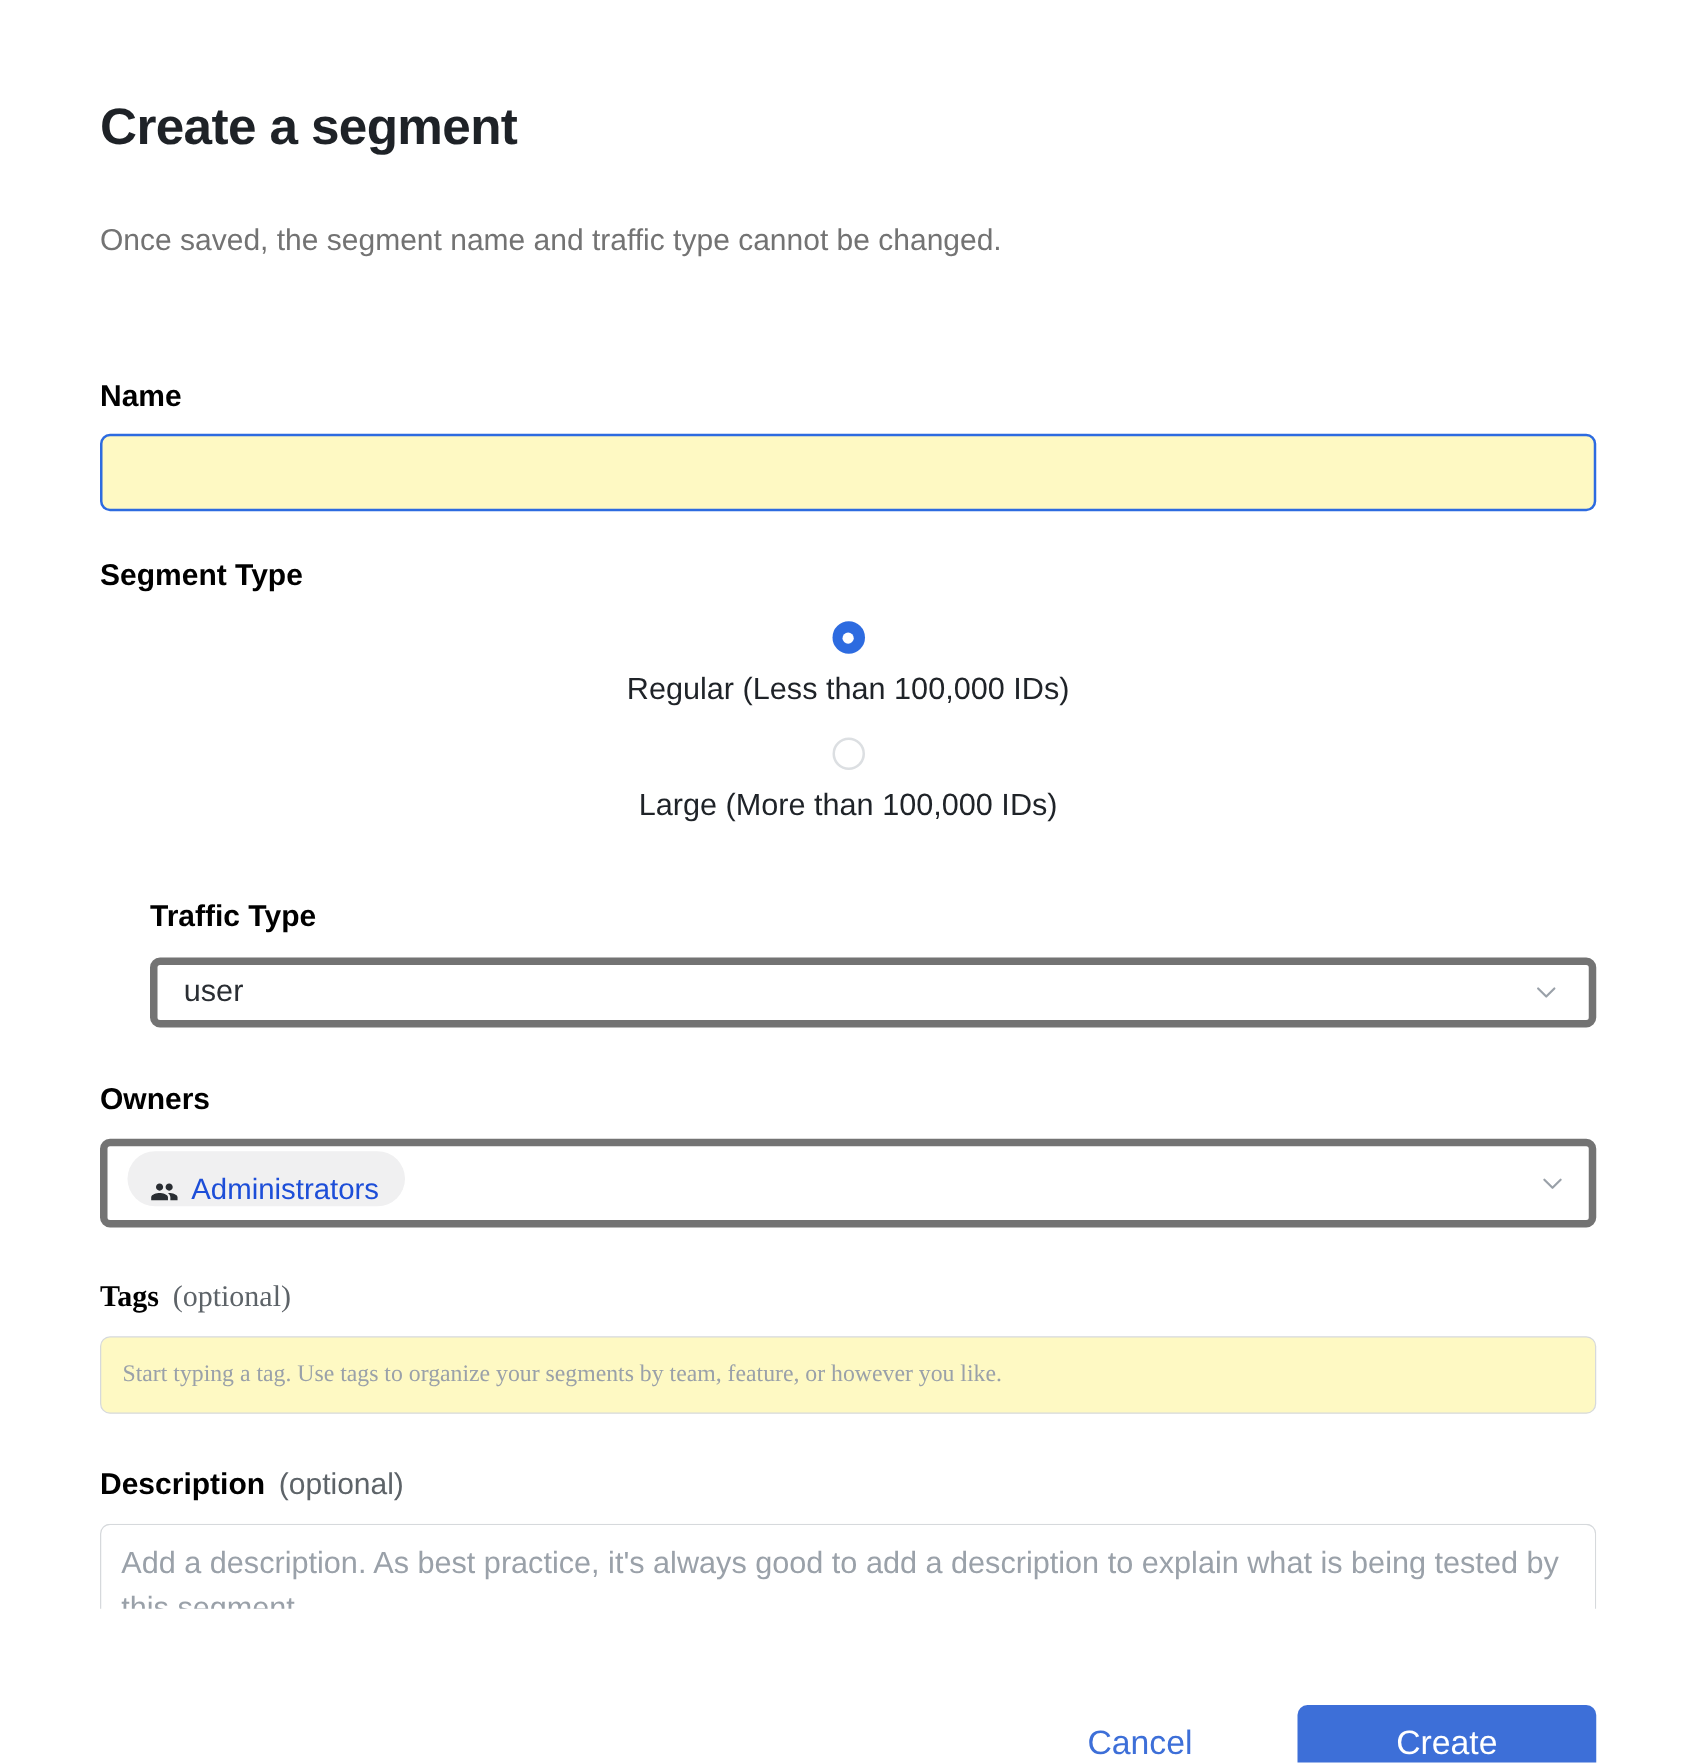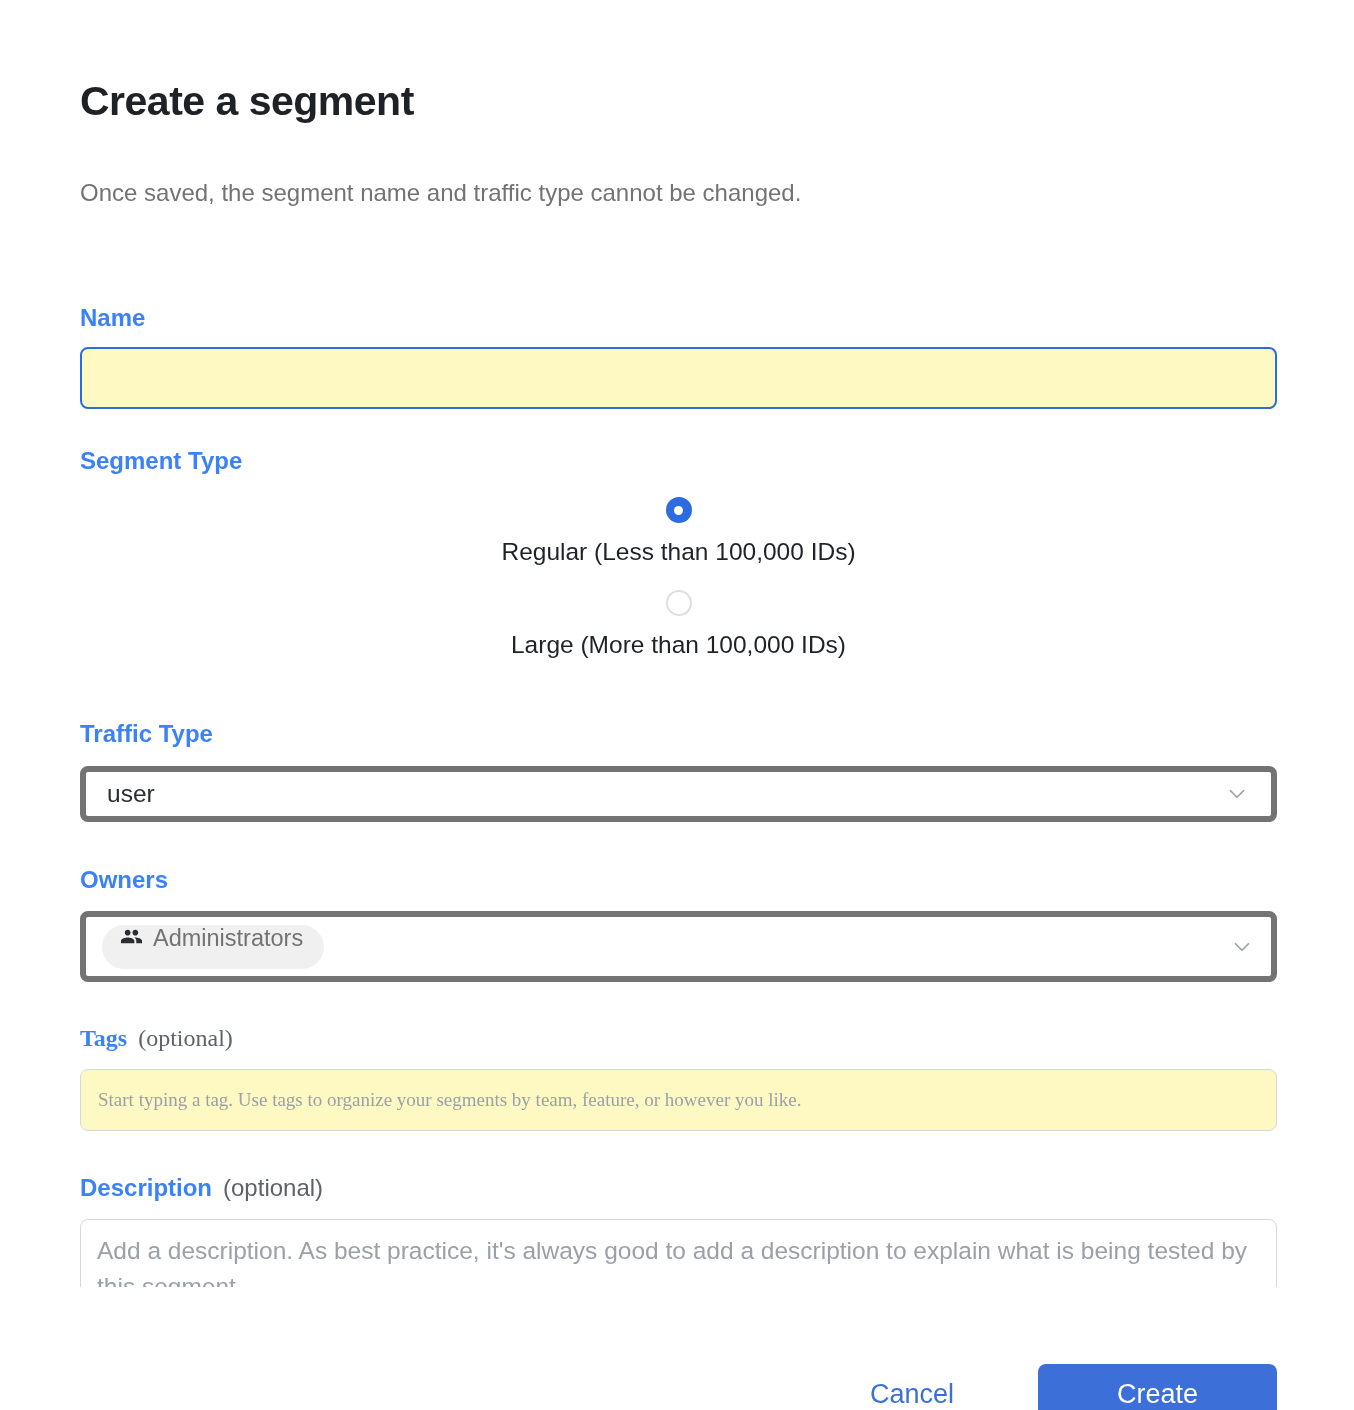--- a/index.html
+++ b/index.html
@@ -31,21 +31,21 @@
   }
   .label-row {
     display: flex;
     align-items: baseline;
     gap: 11px;
   }
   .field-label {
     font-size: 24px;
     line-height: 30px;
     font-weight: 700;
-    color: #3b82f6;
+    color: #000000;
   }
   .optional {
     font-size: 24px;
     font-weight: 400;
     color: #5d6368;
   }
   
   .sec-name { margin-top: 95px; }
   .text-input {
     display: block;
@@ -94,21 +94,21 @@
   }
   .radio.unchecked {
     background: #ffffff;
     border: 2px solid #dcdfe2;
   }
   .radio-label {
     font-size: 24.5px;
     color: #1f2328;
   }
   
-  .sec-traffic { margin-top: 60px; }
+  .sec-traffic { margin-top: 60px; margin-left: 40px; }
   .select-box {
     margin-top: 17px;
     width: 100%;
     height: 56px;
     border: 6px solid #737373;
     border-radius: 8px;
     display: flex;
     align-items: center;
     padding: 0 21px;
     cursor: pointer;
@@ -122,28 +122,28 @@
   .chevron { flex: 0 0 auto; display: flex; }
   
   .sec-owners { margin-top: 43px; }
   .owners-box {
     margin-top: 16px;
     height: 71px;
     padding: 0 16px;
   }
   .chip {
     display: inline-flex;
-    align-items: flex-start;
+    align-items: flex-end;
     gap: 10px;
     height: 44px;
     padding: 0 21px 0 18px;
     background: #f0f0f1;
     border-radius: 22px;
     font-size: 23.5px;
-    color: #737373;
+    color: #1d4ed8;
     cursor: default;
   }
   .chip .icon { display: flex; }
   
   .sec-tags { margin-top: 41px; font-family: Liberation Serif, serif; }
   .sec-tags .text-input { margin-top: 16px; }
   
   .sec-description { margin-top: 42px; }
   .textarea-clip {
     margin-top: 16px;

